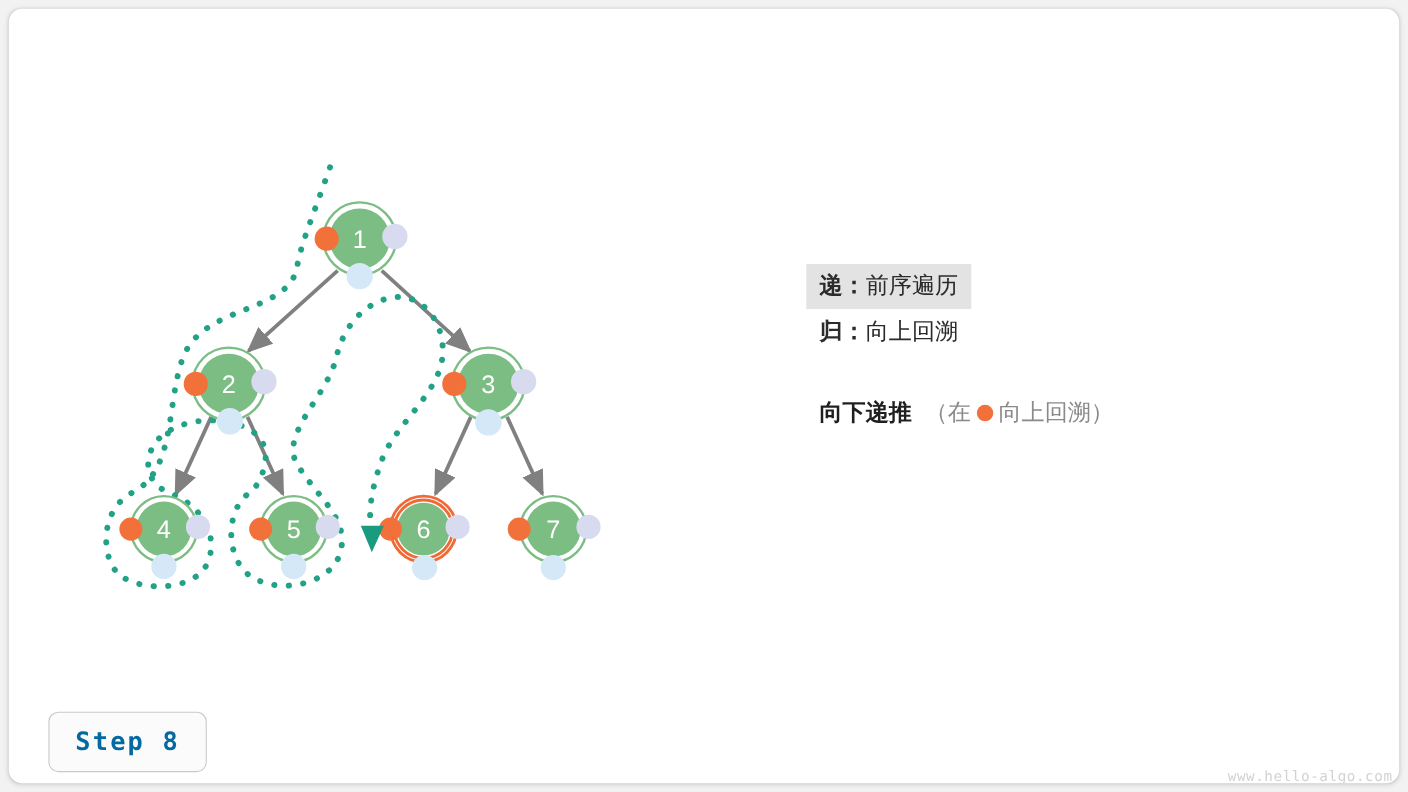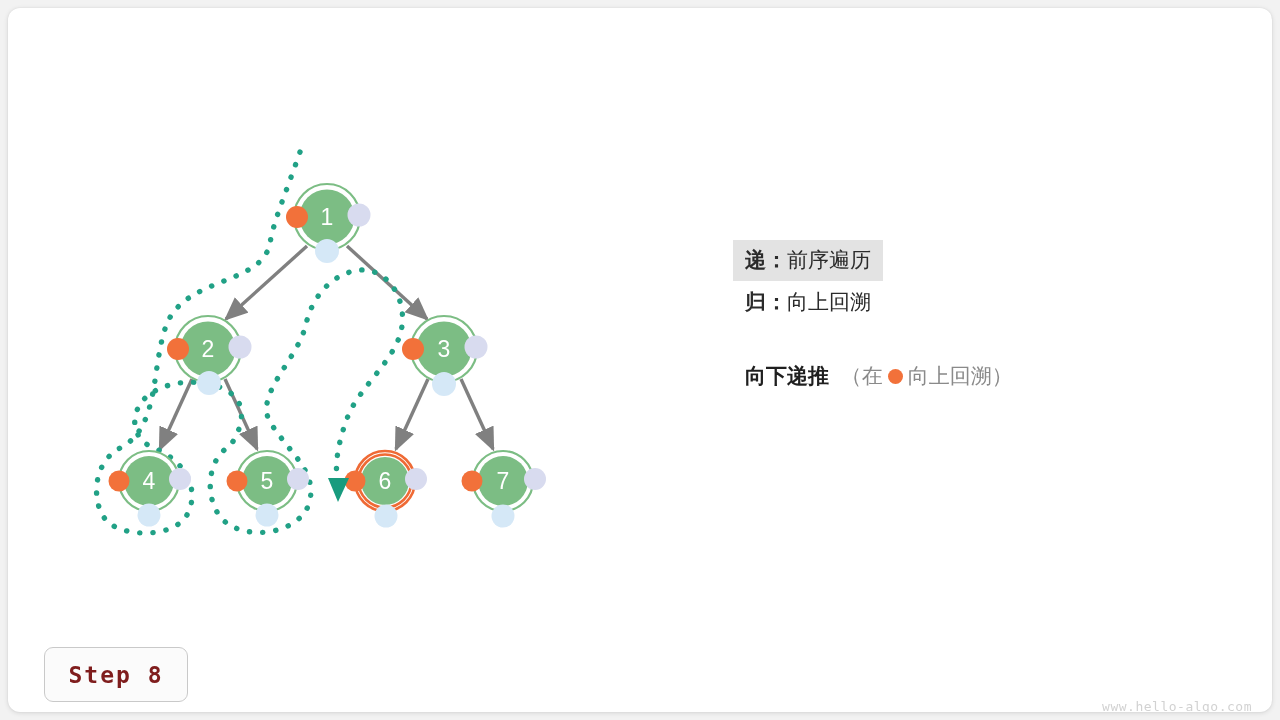--- a/index.html
+++ b/index.html
@@ -113,27 +113,27 @@
     box-sizing: border-box;
     border: 1px solid #c9c9c9;
     border-radius: 9px;
     background: #fbfbfb;
     display: flex;
     align-items: center;
     justify-content: center;
     font-family: "DejaVu Sans Mono", monospace;
     font-size: 23px;
     font-weight: bold;
-    color: #7f1d1d;
+    color: #0369a1;
     letter-spacing: 2px;
   }
   
   #watermark {
     position: absolute;
-    right: 36px;
+    right: 22px;
     bottom: 14px;
     font-family: "DejaVu Sans Mono", monospace;
     font-size: 13px;
     color: #d2d2d2;
     letter-spacing: 0.5px;
   }
 </style>
 </head>
 <body>
 

